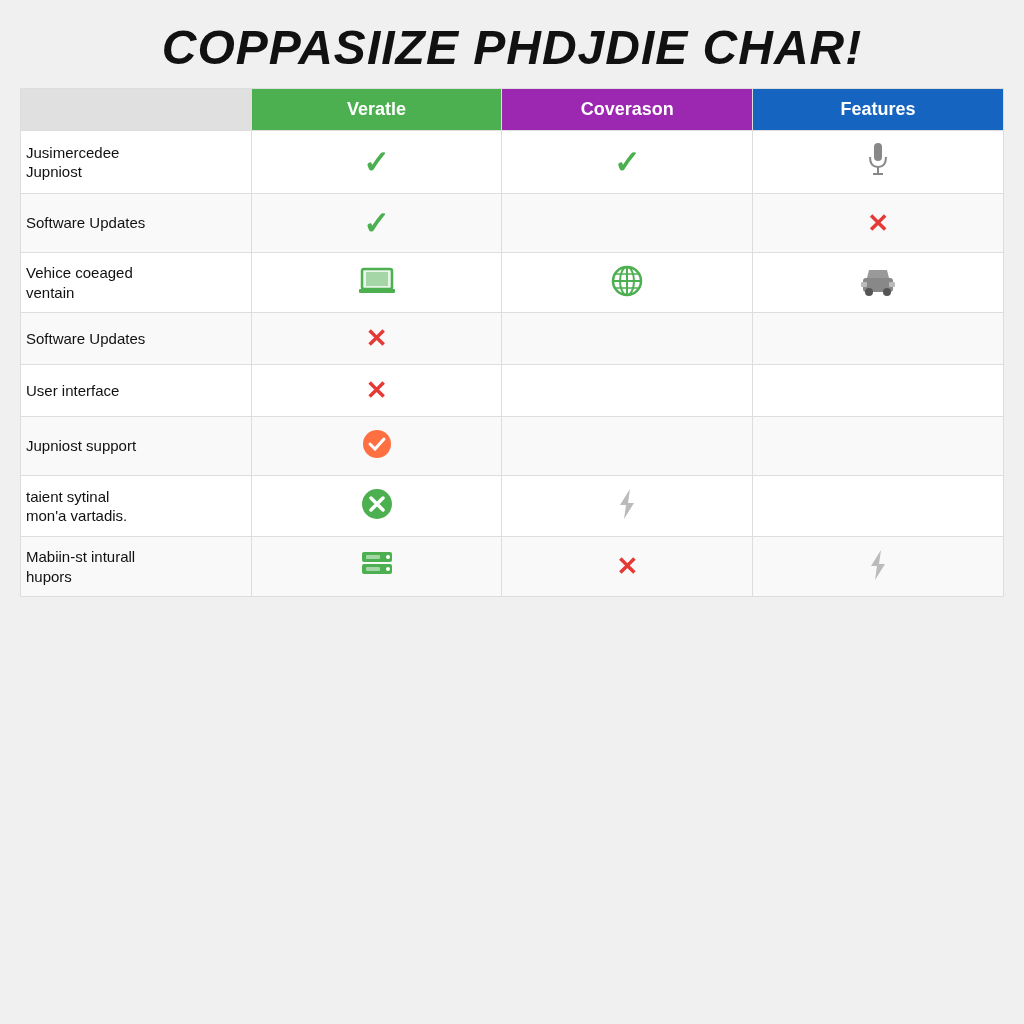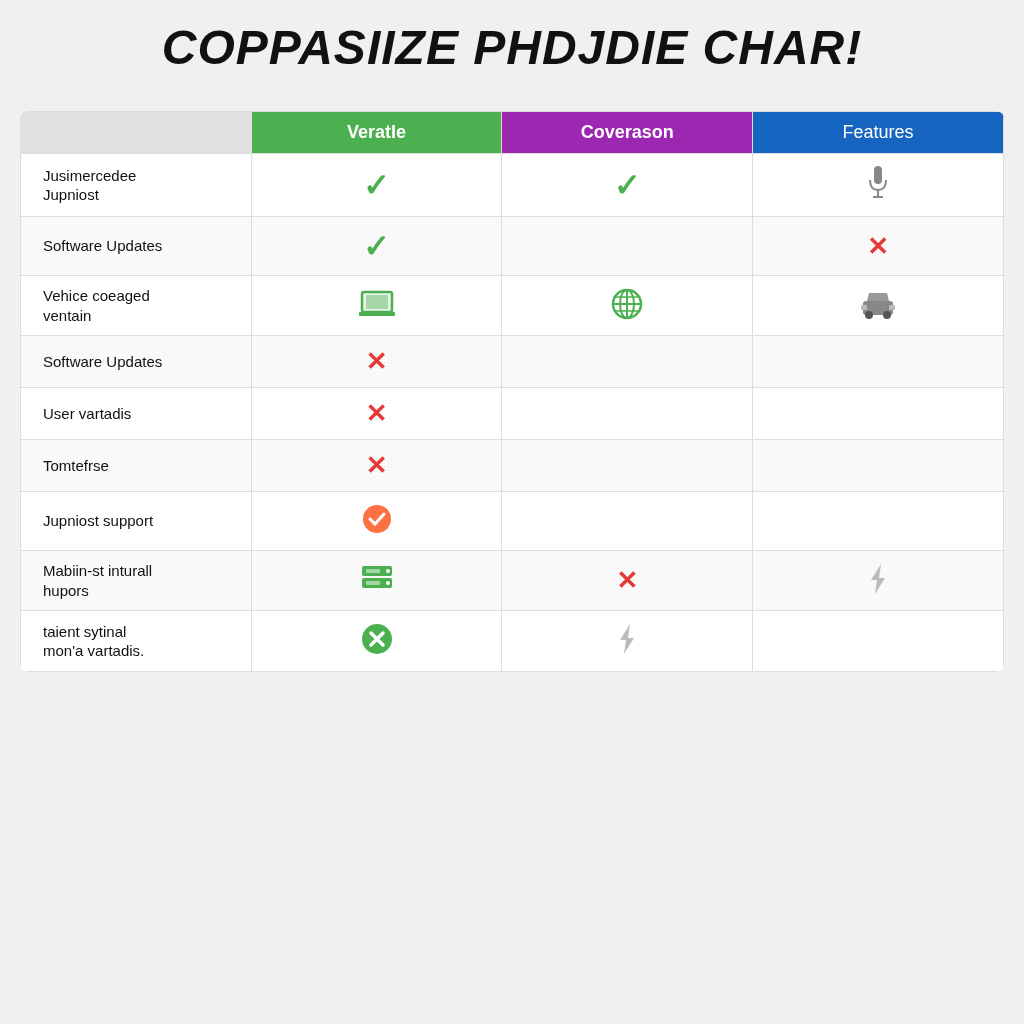--- a/index.html
+++ b/index.html
@@ -14,40 +14,40 @@
       width: 1024px;
       min-height: 1024px;
       background: #f0f0f0;
       padding: 20px 20px 10px 20px;
     }
     .main-title {
       text-align: center;
       font-size: 48px;
       font-weight: 900;
       color: #111;
-      margin-bottom: 36px;
+      margin-bottom: 13px;
       letter-spacing: 1px;
       font-style: italic;
     }
     .comparison-table {
       width: 100%;
       border-collapse: collapse;
       background: white;
-      border-radius: 8px;
+      border-radius: 0;
       overflow: hidden;
     }
     .comparison-table th, .comparison-table td {
       border: 1px solid #ddd;
       padding: 10px 8px;
       text-align: center;
       vertical-align: middle;
     }
     .comparison-table td:first-child {
       text-align: left;
-      padding-left: 22px;
+      padding-left: 5px;
       font-size: 15px;
       color: #111;
       font-weight: 500;
       width: 230px;
     }
     .comparison-table th:nth-child(1) { width: 230px; }
     .comparison-table th:nth-child(2) { width: 250px; }
     .comparison-table th:nth-child(3) { width: 250px; }
     .comparison-table th:nth-child(4) { width: 250px; }
     .header-col-feature {
@@ -62,21 +62,21 @@
       color: white;
       font-size: 18px;
       font-weight: bold;
       padding: 12px 8px;
       margin-top: 32px;
     }
     .header-col-features {
       background: #1565c0;
       color: white;
       font-size: 18px;
-      font-weight: normal;
+      font-weight: bold;
       padding: 12px 8px;
     }
     .comparison-table tbody tr:nth-child(even) {
       background: #f9f9f9;
     }
     .comparison-table tbody tr:nth-child(odd) {
       background: white;
     }
 
     .row-label { line-height: 1.3; }
@@ -138,62 +138,56 @@
         <rect x="30" y="16" width="6" height="5" rx="1" fill="#bbb"></rect>
       </svg></td>
   </tr>
         <tr>
     <td class="row-label">Software Updates</td>
     <td><span style="color:#e53935;font-size:26px;font-weight:bold;">✕</span></td>
     <td></td>
     <td></td>
   </tr>
         <tr>
-    <td class="row-label">User vartadis</td>
-    <td><span style="color:#e53935;font-size:26px;font-weight:bold;">✕</span></td>
-    <td></td>
-    <td></td>
-  </tr>
-        <tr>
-    <td class="row-label">Tomtefrse</td>
+    <td class="row-label">User interface</td>
     <td><span style="color:#e53935;font-size:26px;font-weight:bold;">✕</span></td>
     <td></td>
     <td></td>
   </tr>
         <tr>
     <td class="row-label">Jupniost support</td>
     <td><svg width="34" height="34" viewBox="0 0 34 34" fill="none">
         <circle cx="17" cy="17" r="14" fill="#ff5722" opacity="0.85"></circle>
         <polyline points="10,17 15,22 24,12" stroke="white" stroke-width="3" fill="none" stroke-linecap="round"></polyline>
       </svg></td>
     <td></td>
+    <td></td>
+  </tr>
+        <tr>
+    <td class="row-label">taient sytinal<br>mon'a vartadis.</td>
+    <td><svg width="36" height="36" viewBox="0 0 36 36" fill="none">
+        <circle cx="18" cy="18" r="15" fill="#4caf50"></circle>
+        <line x1="12" y1="12" x2="24" y2="24" stroke="white" stroke-width="3.5" stroke-linecap="round"></line>
+        <line x1="24" y1="12" x2="12" y2="24" stroke="white" stroke-width="3.5" stroke-linecap="round"></line>
+      </svg></td>
+    <td><svg width="22" height="34" viewBox="0 0 22 34" fill="none">
+        <polygon points="14,2 4,18 10,18 8,32 18,16 12,16" fill="#bbb"></polygon>
+      </svg></td>
     <td></td>
   </tr>
         <tr>
     <td class="row-label">Mabiin-st inturall<br>hupors</td>
     <td><svg width="36" height="30" viewBox="0 0 36 30" fill="none">
         <rect x="3" y="2" width="30" height="10" rx="2" fill="#4caf50"></rect>
         <rect x="3" y="14" width="30" height="10" rx="2" fill="#4caf50"></rect>
         <circle cx="29" cy="7" r="2" fill="white"></circle>
         <circle cx="29" cy="19" r="2" fill="white"></circle>
         <rect x="7" y="5" width="14" height="4" rx="1" fill="#a5d6a7"></rect>
         <rect x="7" y="17" width="14" height="4" rx="1" fill="#a5d6a7"></rect>
       </svg></td>
     <td><span style="color:#e53935;font-size:26px;font-weight:bold;">✕</span></td>
     <td><svg width="22" height="34" viewBox="0 0 22 34" fill="none">
         <polygon points="14,2 4,18 10,18 8,32 18,16 12,16" fill="#bbb"></polygon>
       </svg></td>
   </tr>
-        <tr>
-    <td class="row-label">taient sytinal<br>mon'a vartadis.</td>
-    <td><svg width="36" height="36" viewBox="0 0 36 36" fill="none">
-        <circle cx="18" cy="18" r="15" fill="#4caf50"></circle>
-        <line x1="12" y1="12" x2="24" y2="24" stroke="white" stroke-width="3.5" stroke-linecap="round"></line>
-        <line x1="24" y1="12" x2="12" y2="24" stroke="white" stroke-width="3.5" stroke-linecap="round"></line>
-      </svg></td>
-    <td><svg width="22" height="34" viewBox="0 0 22 34" fill="none">
-        <polygon points="14,2 4,18 10,18 8,32 18,16 12,16" fill="#bbb"></polygon>
-      </svg></td>
-    <td></td>
-  </tr>
       </tbody>
   </table>
 </div>
 
 </body></html>

